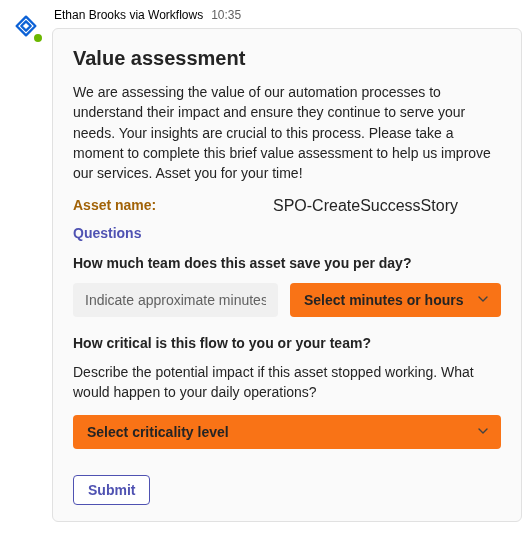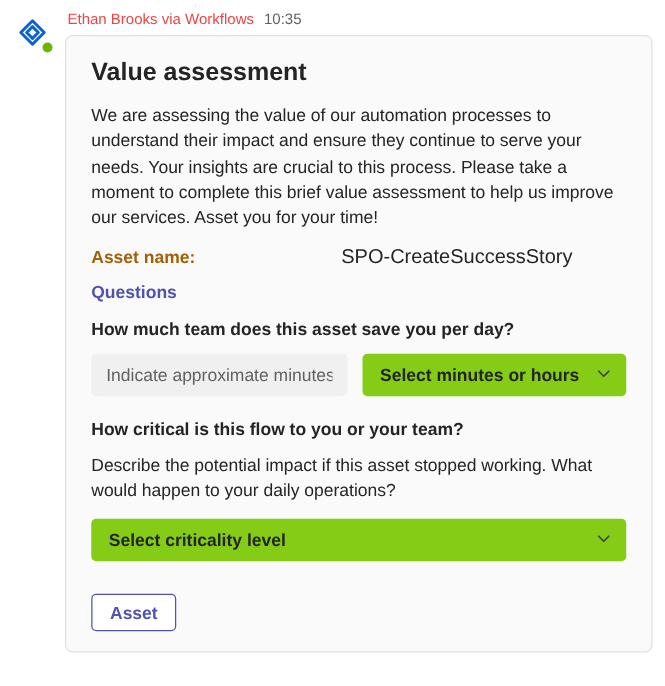--- a/index.html
+++ b/index.html
@@ -47,21 +47,21 @@
   .msg-body { flex: 1; min-width: 0; }
   .meta-line {
     display: flex;
     align-items: baseline;
     gap: 8px;
     margin-bottom: 6px;
     font-size: 12px;
     color: #616161;
     padding-left: 2px;
   }
-  .meta-line .sender { color: #ef4444; }
+  .meta-line .sender { color: #000000; }
   .card {
     border: 1px solid #e1e1e1;
     border-radius: 6px;
     background: #fafafa;
     padding: 18px 20px 16px 20px;
   }
   .card h1 {
     font-size: 20px;
     font-weight: 600;
     color: #242424;
@@ -121,21 +121,21 @@
     font-size: 14px;
     color: #242424;
     outline: none;
     overflow: hidden;
     text-overflow: clip;
   }
   .text-input::placeholder { color: #616161; }
   .select {
     flex: 1;
     height: 34px;
-    background: #84cc16;
+    background: #f97316;
     border: none;
     border-radius: 4px;
     padding: 0 34px 0 14px;
     font-size: 14px;
     font-weight: 600;
     color: #242424;
     display: flex;
     align-items: center;
     position: relative;
     cursor: pointer;
@@ -218,17 +218,17 @@
         <div class="select full">
           <span>Select criticality level</span>
           <span class="chevron">
             <svg width="12" height="12" viewBox="0 0 12 12">
                 <path d="M2 4 L6 8 L10 4" fill="none" stroke="#424242" stroke-width="1.4" stroke-linecap="round" stroke-linejoin="round"></path>
               </svg>
           </span>
         </div>
       </div>
 
-      <button class="submit-btn">Asset</button>
+      <button class="submit-btn">Submit</button>
 
     </div>
   </div>
 </div>
 
 </body></html>

